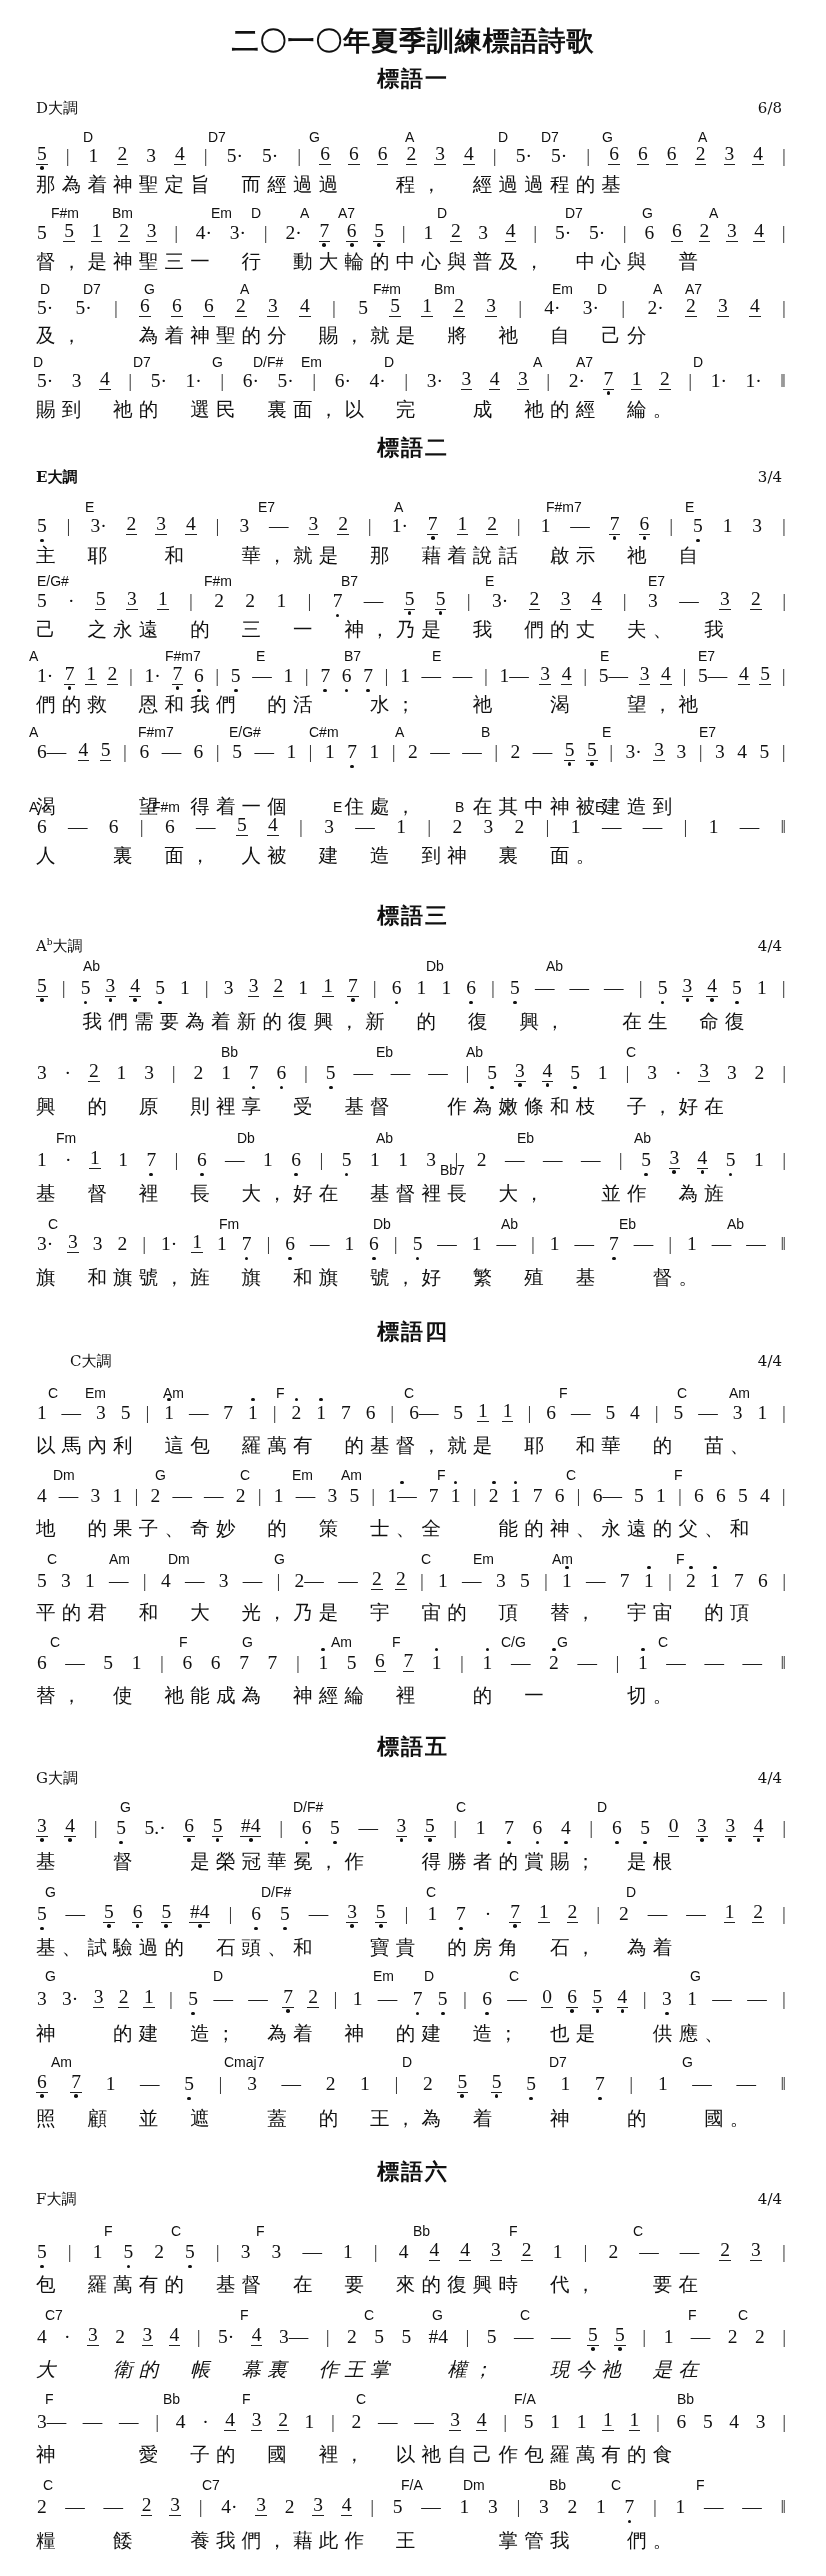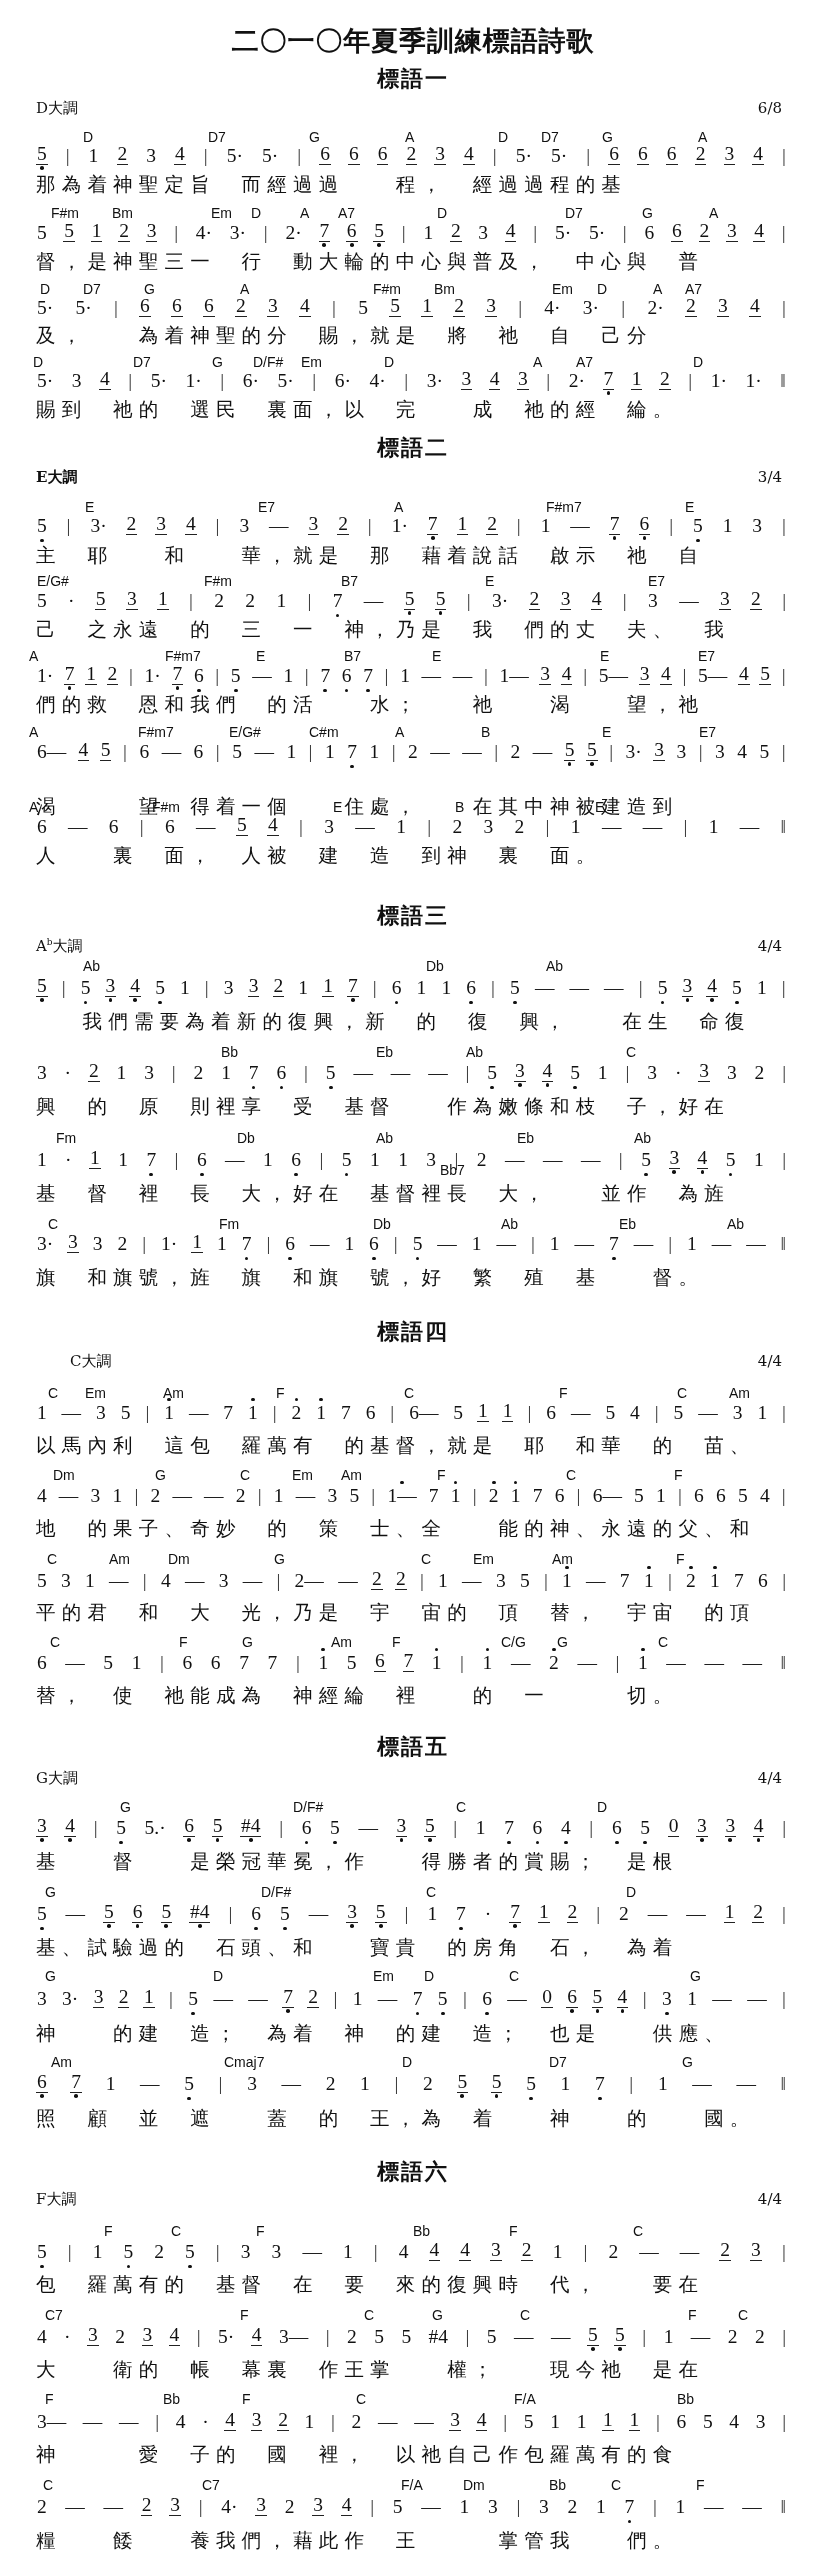--- a/index.html
+++ b/index.html
@@ -935,21 +935,21 @@
       <span class="tok">—</span>
       <span class="tok u d">5</span>
       <span class="tok u d">5</span>
       <span class="tok bar">|</span>
       <span class="tok">1</span>
       <span class="tok">—</span>
       <span class="tok">2</span>
       <span class="tok">2</span>
       <span class="tok bar">|</span>
     </div>
-    <div class="lyric-row" style="top: 2356px; letter-spacing: 0px;">大 　 　 衛 的 　 帳 　 幕 裏 　 作 王 掌 　 　 權 ； 　 　 現 今 祂 　 是 在</div>
+    <div class="lyric-row" style="top: 2356px; letter-spacing: 0px; font-style: italic;">大 　 　 衛 的 　 帳 　 幕 裏 　 作 王 掌 　 　 權 ； 　 　 現 今 祂 　 是 在</div>
     <div class="chord-row" style="top: 2391px;">
       <span class="chord" style="left: 45px;">F</span>
       <span class="chord" style="left: 163px;">Bb</span>
       <span class="chord" style="left: 242px;">F</span>
       <span class="chord" style="left: 356px;">C</span>
       <span class="chord" style="left: 514px;">F/A</span>
       <span class="chord" style="left: 677px;">Bb</span>
     </div>
     <div class="note-row" style="top: 2411px;">
       <span class="tok">3—</span>

